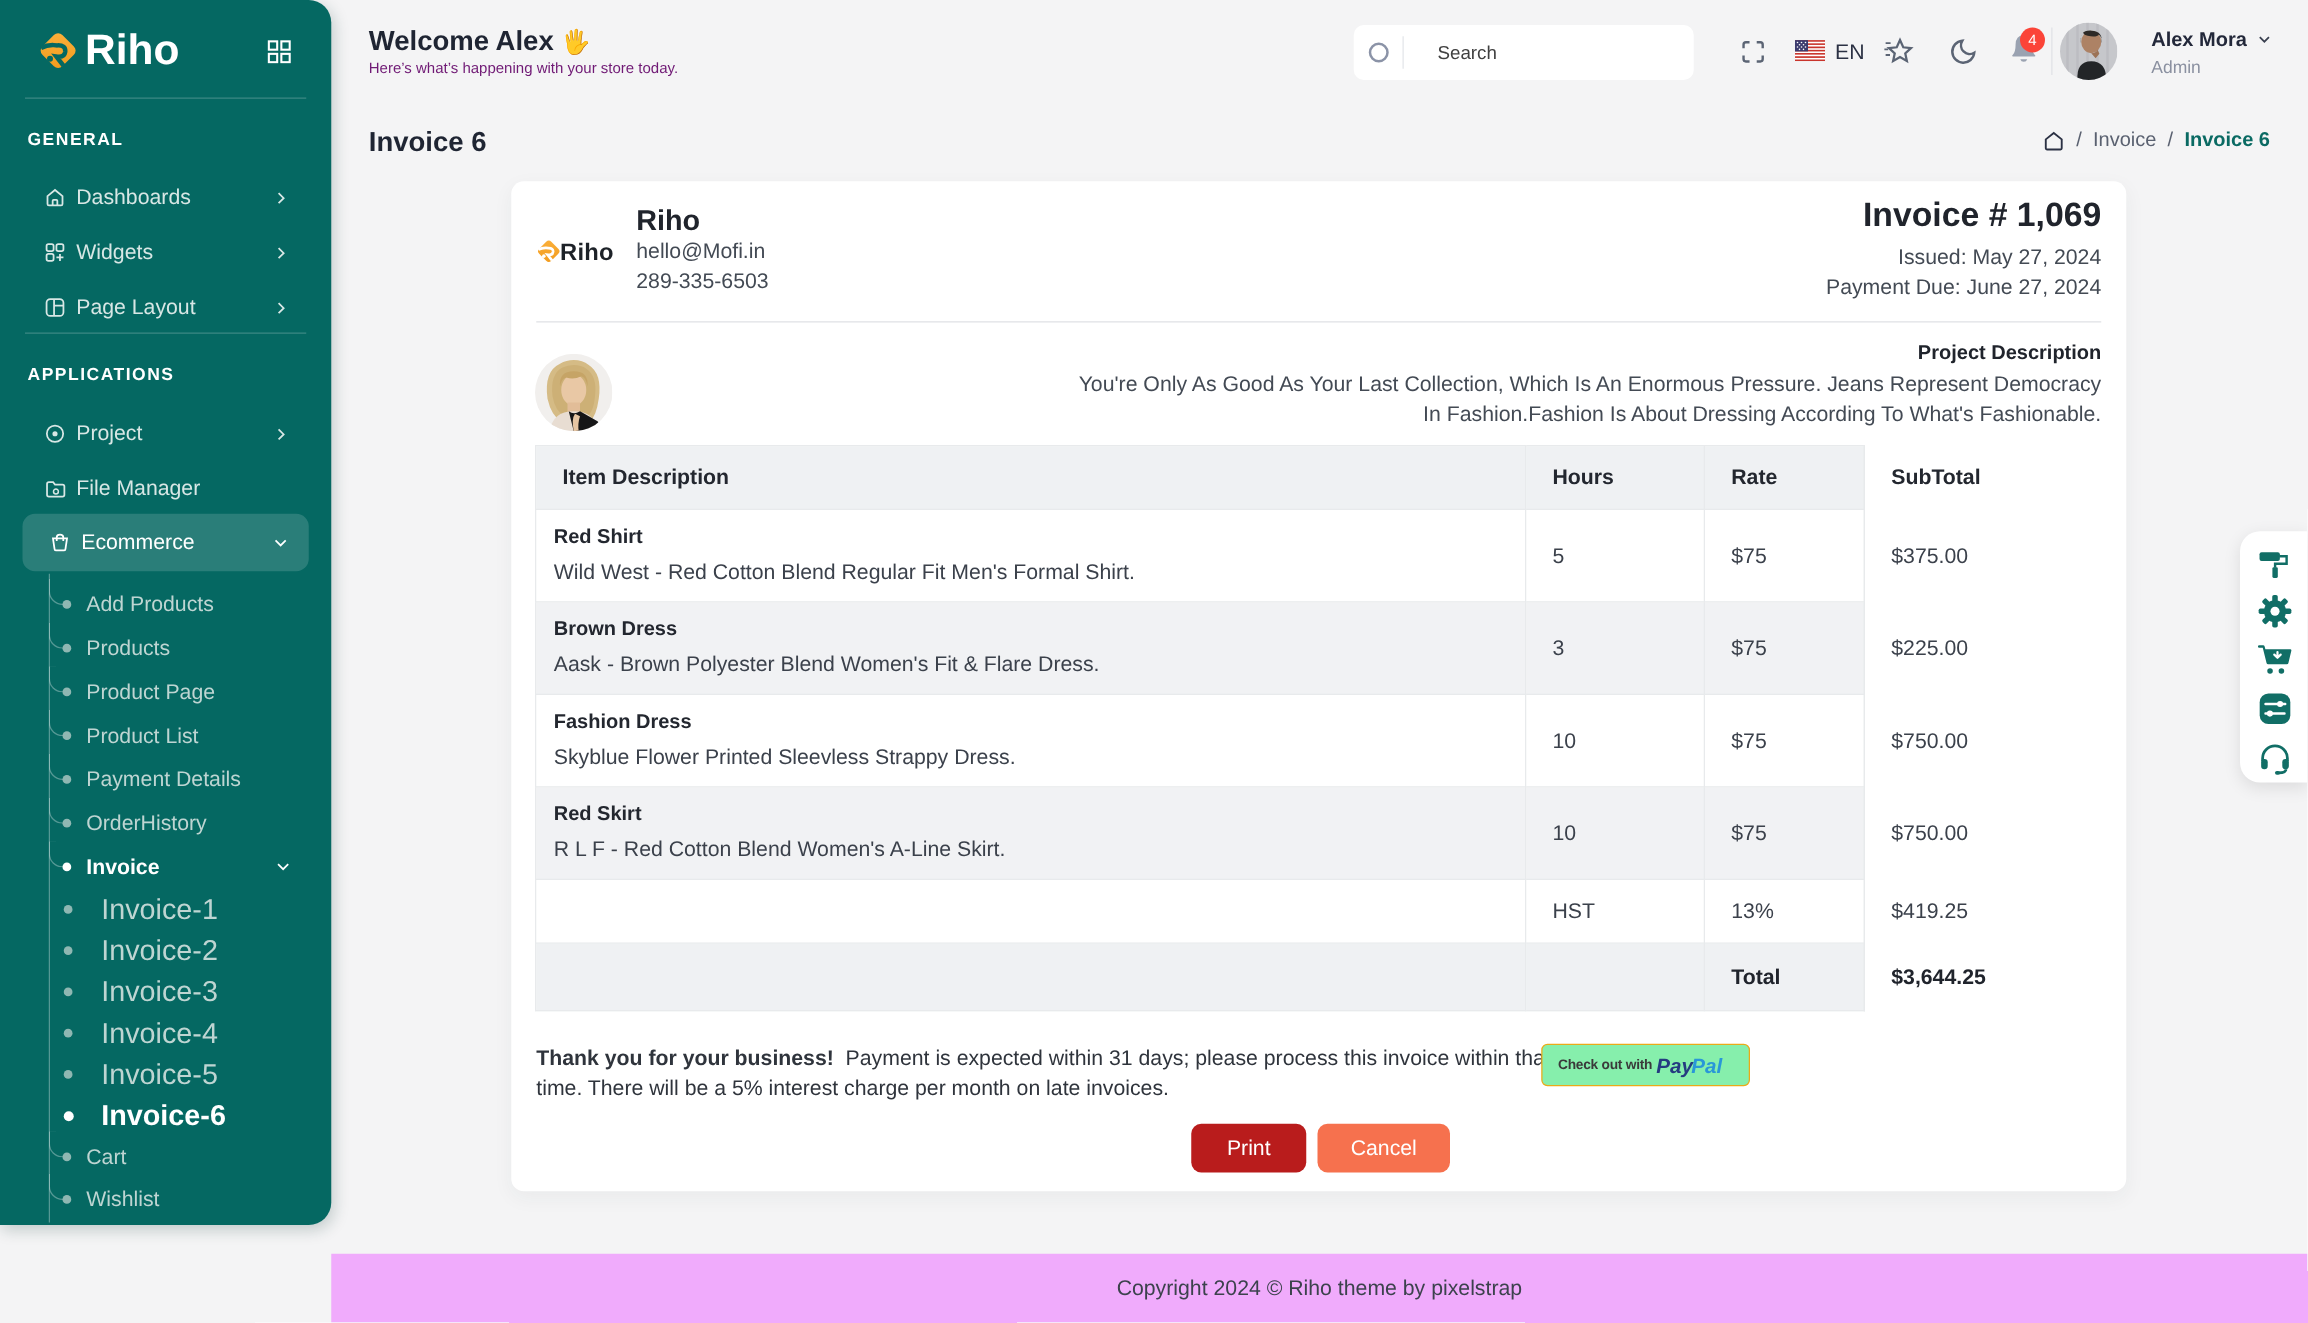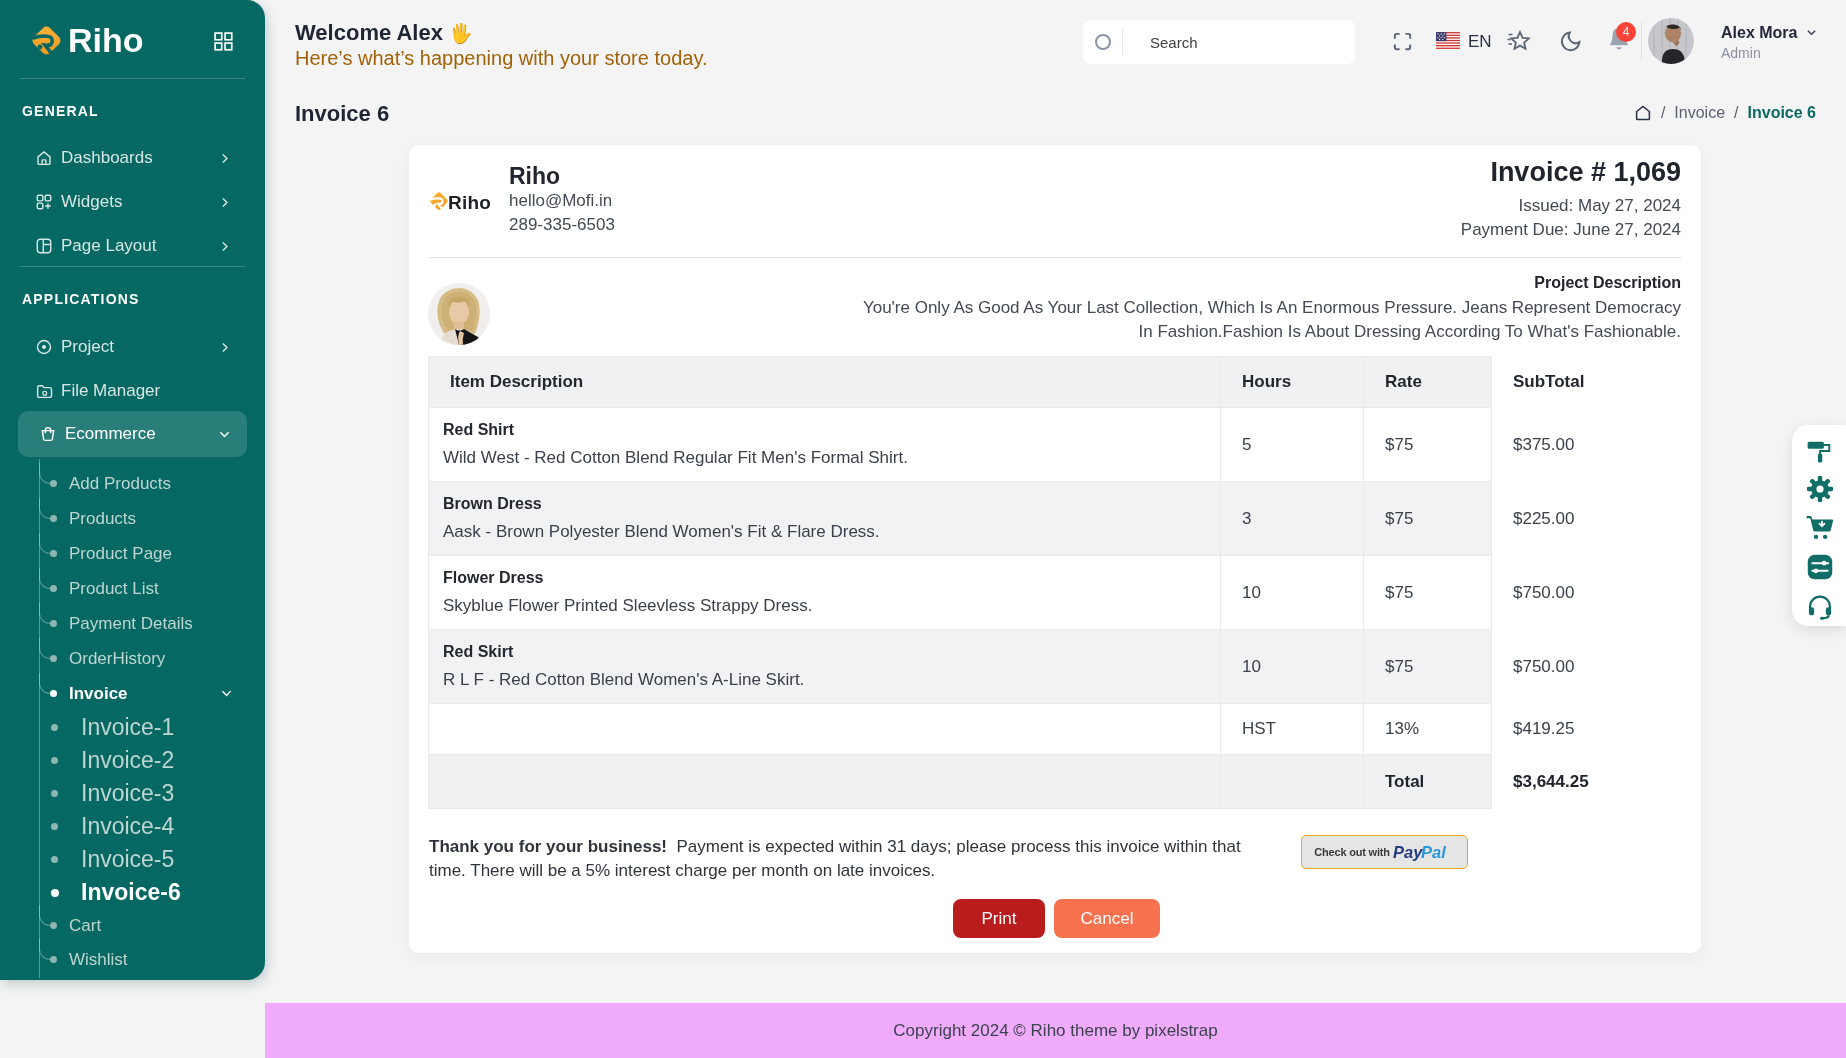--- a/index.html
+++ b/index.html
@@ -20,21 +20,21 @@
 .sline { position:absolute; left:39px; width:1px; background:rgba(255,255,255,0.32); }
 .sitem { position:absolute; left:0; width:265px; height:35px; display:flex; align-items:center; color:#bed5d2; font-size:17px; padding-left:69px; }
 .sitem .dot { position:absolute; left:50px; width:7px; height:7px; border-radius:50%; background:#8fb7b2; }
 .sitem .curve { position:absolute; left:39px; top:-3px; width:13px; height:21px; border-left:1px solid rgba(255,255,255,0.32); border-bottom:1px solid rgba(255,255,255,0.32); border-bottom-left-radius:11px; }
 .s2item { position:absolute; left:0; width:265px; height:33px; display:flex; align-items:center; color:#bed5d2; font-size:23px; padding-left:81px; }
 .s2item .dot { position:absolute; left:51px; width:7px; height:7px; border-radius:50%; background:#8fb7b2; }
 
 
 .main { position:absolute; left:265px; top:0; width:1581px; height:1058px; }
 .h1w { position:absolute; left:30px; top:20px; font-size:22px; font-weight:bold; color:#1f2533; }
-.h1sub { position:absolute; left:30px; top:47px; font-size:20px; color:#a16207;text-align:center; }
+.h1sub { position:absolute; left:30px; top:47px; font-size:12px; color:#701a75;text-align:center; }
 .searchbox { position:absolute; left:818px; top:20px; width:272px; height:44px; background:#fff; border-radius:8px; display:flex; align-items:center; padding:0 12px; }
 .searchbox .circ { width:16px; height:16px; border:2px solid #8b93a7; border-radius:50%; margin-left:0; }
 .searchbox .sep { width:1px; height:26px; background:#e3e6ea; margin:0 0 0 11px; }
 .searchbox .ph { color:#404040; font-size:15px; margin-left:27px; }
 .hico { position:absolute; display:flex; }
 .badge4 { position:absolute; left:1351px; top:22px; background:#fb4438; color:#fff; width:20px; height:20px; border-radius:50%; font-size:12px; display:flex; align-items:center; justify-content:center; z-index:2; }
 .hsep { position:absolute; left:1376px; top:22px; width:1px; height:38px; background:#dfe1e6; }
 .avatar { position:absolute; left:1383px; top:18px; width:46px; height:46px; border-radius:50%; overflow:hidden; }
 .pname { position:absolute; left:1456px; top:24px; font-size:16px; color:#23283a; font-weight:bold; }
 .prole { position:absolute; left:1456px; top:45px; font-size:14px; color:#8a90a0; }
@@ -59,21 +59,21 @@
 table.inv td.c1 { padding-left:14px; }
 table.inv .c2 { width:143px; }
 table.inv .c3 { width:128px; }
 table.inv tr.alt td { background:#f1f2f4; }
 .trow td { height:74px; }
 .trow td .iname { font-weight:bold; color:#23272f; margin-bottom:9px; font-size:16px; }
 tr.hst td { height:51px; }
 tr.total td { height:54px; background:#eff1f3; font-weight:bold; color:#20242c; }
 
 .thanks { position:absolute; left:20px; top:690px; width:820px; font-size:17px; color:#2f343c; line-height:24px; }
-.paypal { position:absolute; left:892px; top:690px; width:167px; height:34px; background:#e5e5e5; border:1px solid #eaaa18; border-radius:5px; display:flex; align-items:center; justify-content:center; }
+.paypal { position:absolute; left:824px; top:690px; width:167px; height:34px; background:#86efac; border:1px solid #eaaa18; border-radius:5px; display:flex; align-items:center; justify-content:center; }
 .paypal .cow { font-size:11px; font-weight:bold; color:#3a3a3a; letter-spacing:-0.2px; }
 .btn { position:absolute; top:754px; height:39px; border-radius:8px; font-size:17px; color:#fff; display:flex; align-items:center; justify-content:center; }
 .btn.print { left:544px; width:92px; background:#b91c1c; }
 .btn.cancel { left:645px; width:106px; background:#f6714e; }
 
 
 .footer { position:absolute; left:0; top:1003px; width:1581px; height:55px; background:#f0abfc; display:flex; align-items:center; justify-content:center; font-size:17px; color:#3c424d; }
 
 
 .toolbar { position:absolute; right:0; top:425px; width:54px; height:201px; background:#fff; border-radius:16px 0 0 16px; box-shadow:0 4px 14px rgba(0,0,0,0.10); z-index:6; }
@@ -296,21 +296,21 @@
             <td>$75</td>
             <td>$375.00</td>
           </tr>
       <tr class="trow alt">
             <td class="c1"><div class="iname">Brown Dress</div>Aask - Brown Polyester Blend Women's Fit &amp; Flare Dress.</td>
             <td>3</td>
             <td>$75</td>
             <td>$225.00</td>
           </tr>
       <tr class="trow">
-            <td class="c1"><div class="iname">Flower Dress</div>Skyblue Flower Printed Sleevless Strappy Dress.</td>
+            <td class="c1"><div class="iname">Fashion Dress</div>Skyblue Flower Printed Sleevless Strappy Dress.</td>
             <td>10</td>
             <td>$75</td>
             <td>$750.00</td>
           </tr>
       <tr class="trow alt">
             <td class="c1"><div class="iname">Red Skirt</div>R L F - Red Cotton Blend Women's A-Line Skirt.</td>
             <td>10</td>
             <td>$75</td>
             <td>$750.00</td>
           </tr>

